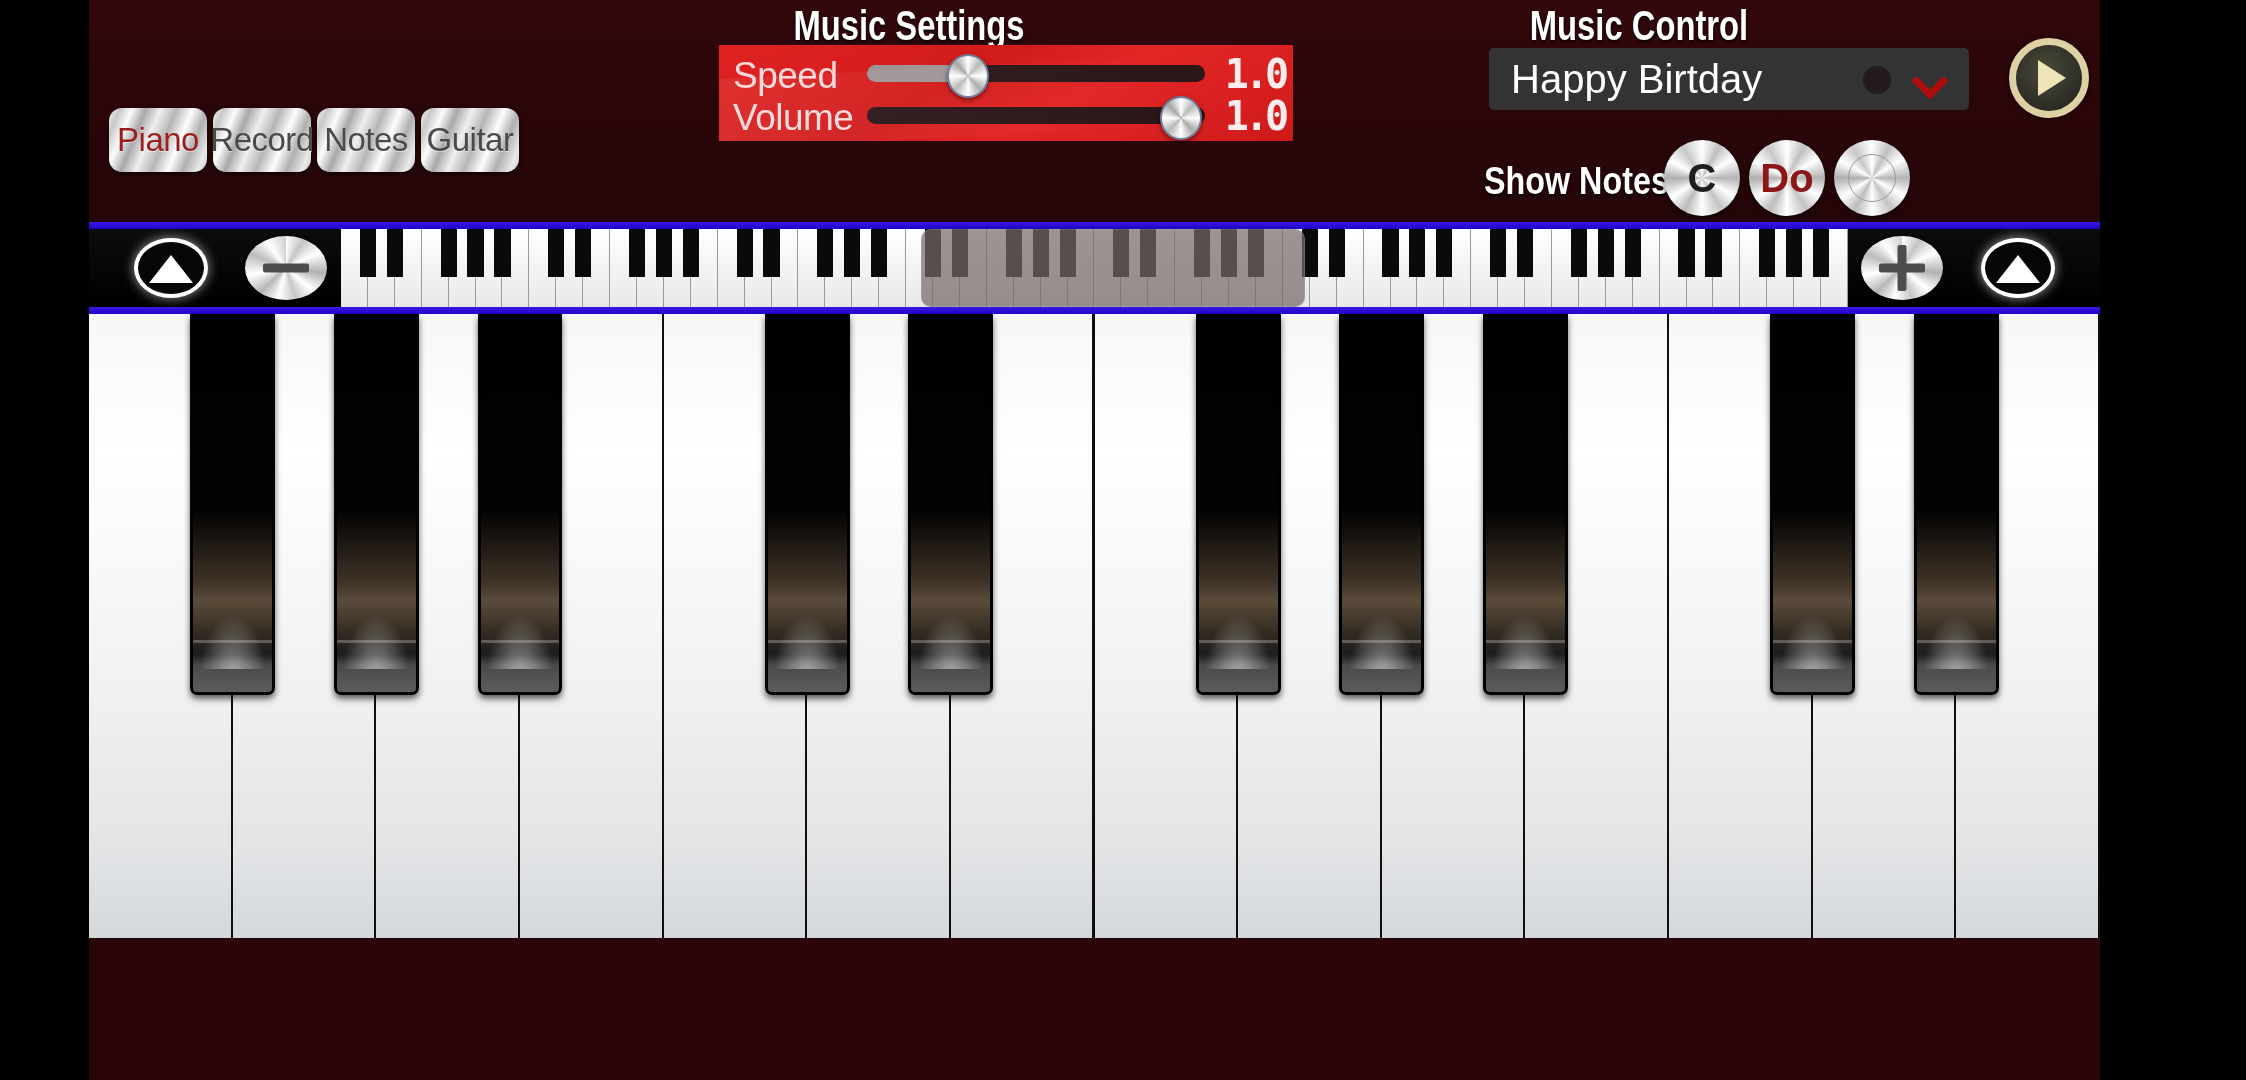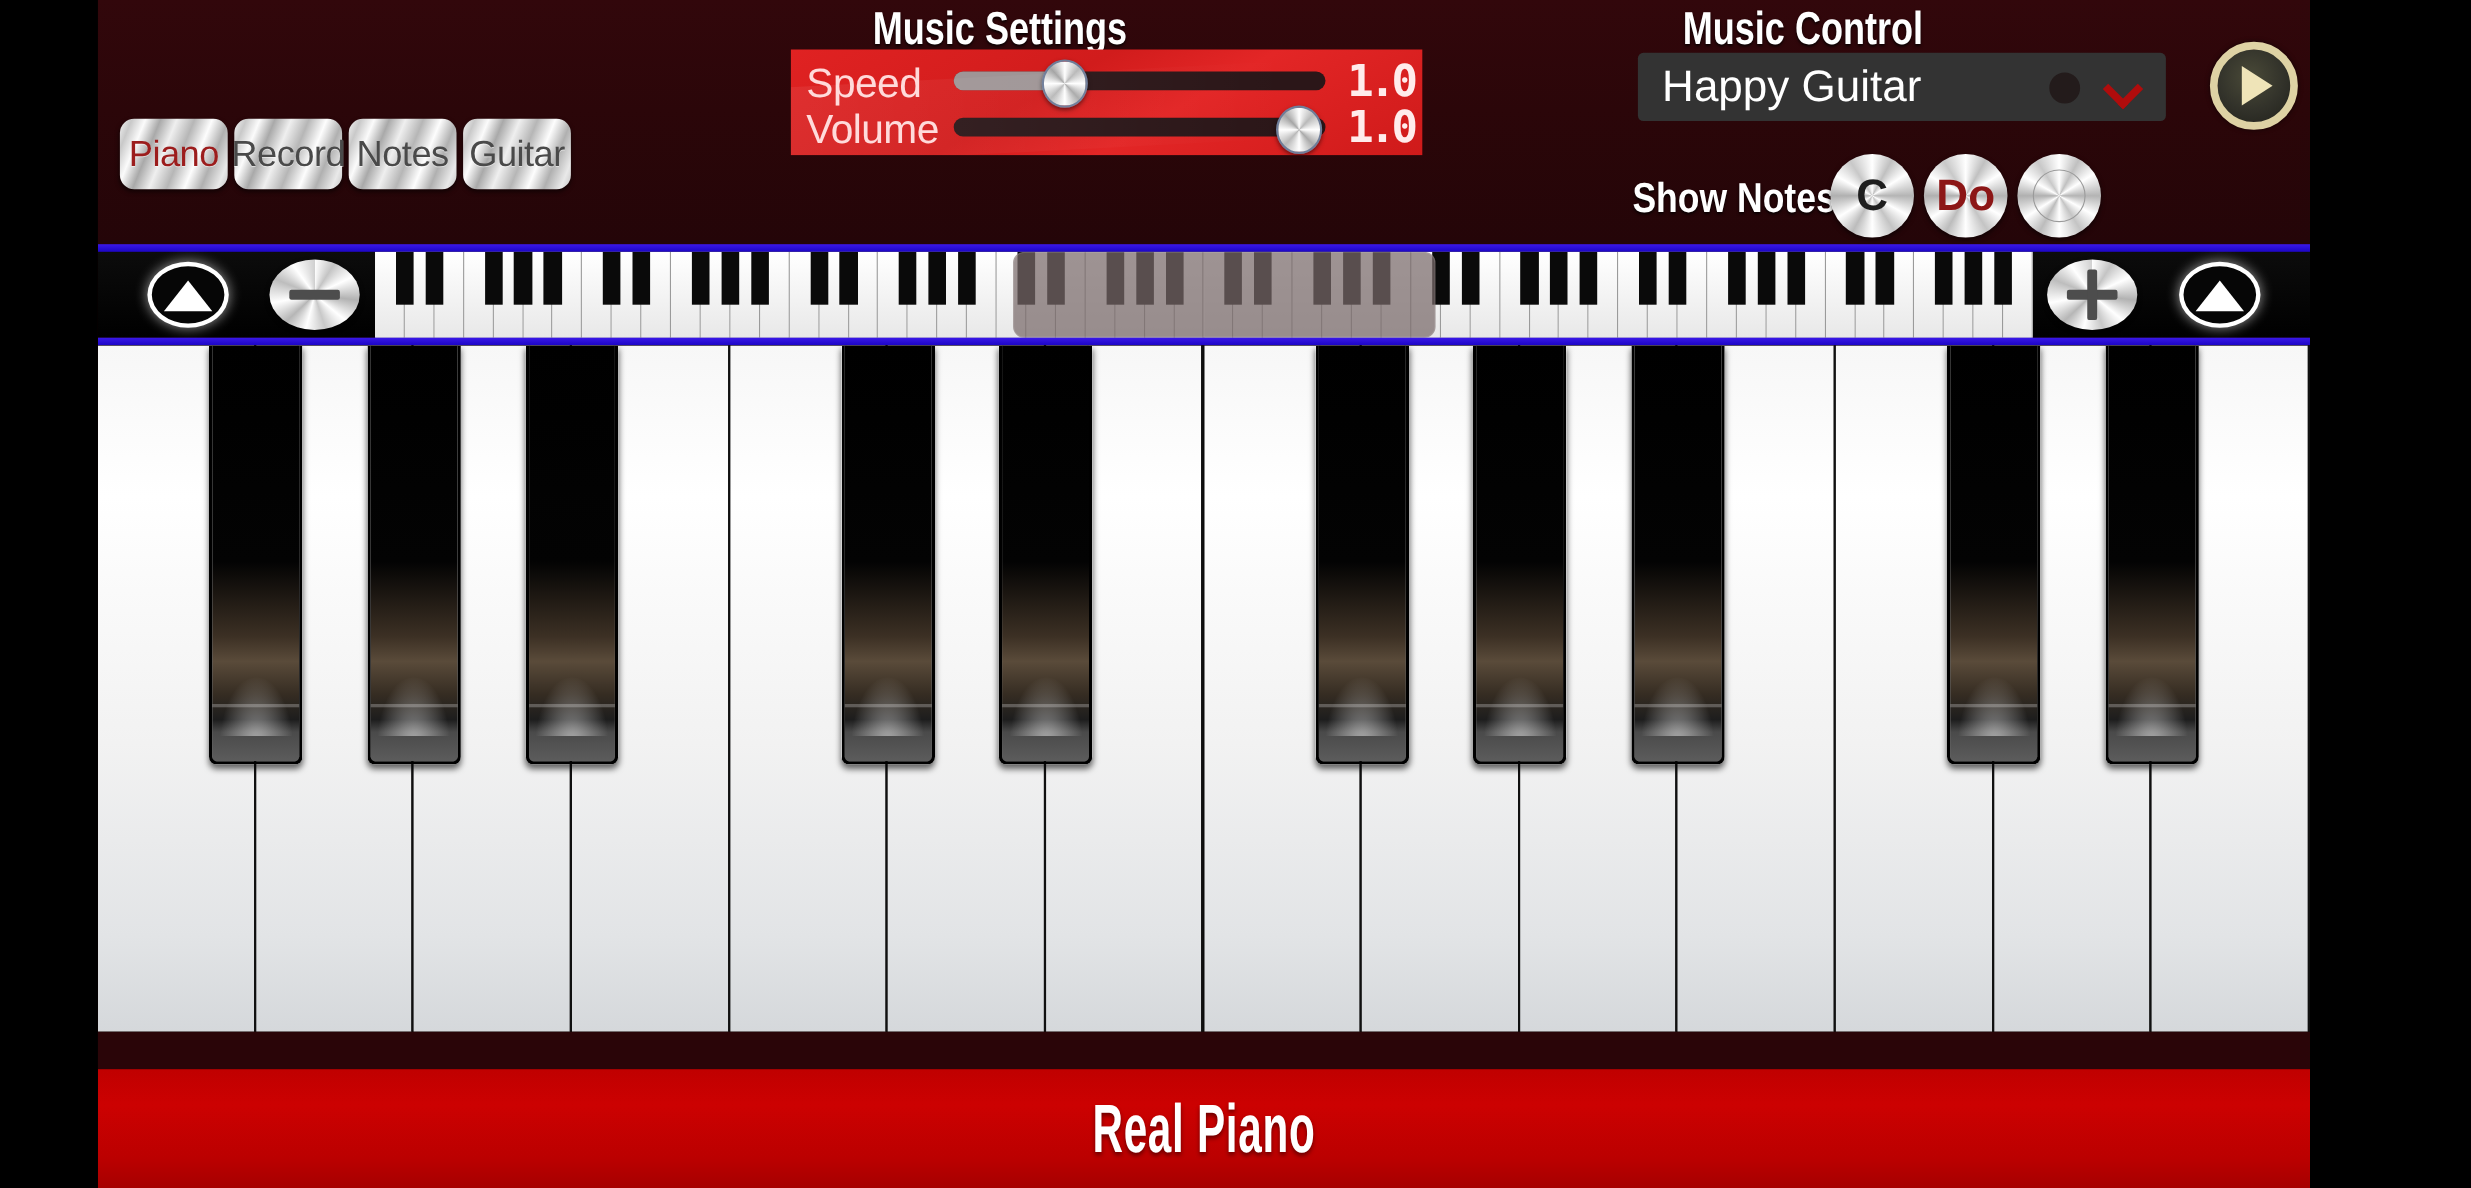--- a/index.html
+++ b/index.html
@@ -209,21 +209,21 @@
           <div class="sl-label">Volume</div>
           <div class="sl-track">
             <div class="sl-thumb" id="volume-thumb" style="left: 93%;"></div>
           </div>
           <div class="sl-val">1.0</div>
         </div>
       </div>
 
       <div id="mc-title">Music Control</div>
       <div id="song-select">
-        <div id="song-name">Happy Guitar</div>
+        <div id="song-name">Happy Birtday</div>
         <div id="song-circle"></div>
         <div id="song-chevron"></div>
       </div>
       <div id="gold-play">
         <div id="gold-tri"></div>
       </div>
 
       <div id="show-notes-label">Show Notes</div>
       <div class="knob" id="knob-c">
         <span>C</span>
@@ -396,18 +396,15 @@
         </div>
         <div class="bkey" style="left: 83.6071%; width: 4.21429%;">
           <i></i>
         </div>
         <div class="bkey" style="left: 90.75%; width: 4.21429%;">
           <i></i>
         </div>
       </div>
 
     <div id="gap"></div>
-    <div id="titlebar">
-      <div id="app-title">Real Piano</div>
-    </div>
 
   </div>
 </div>
 
 </body></html>

